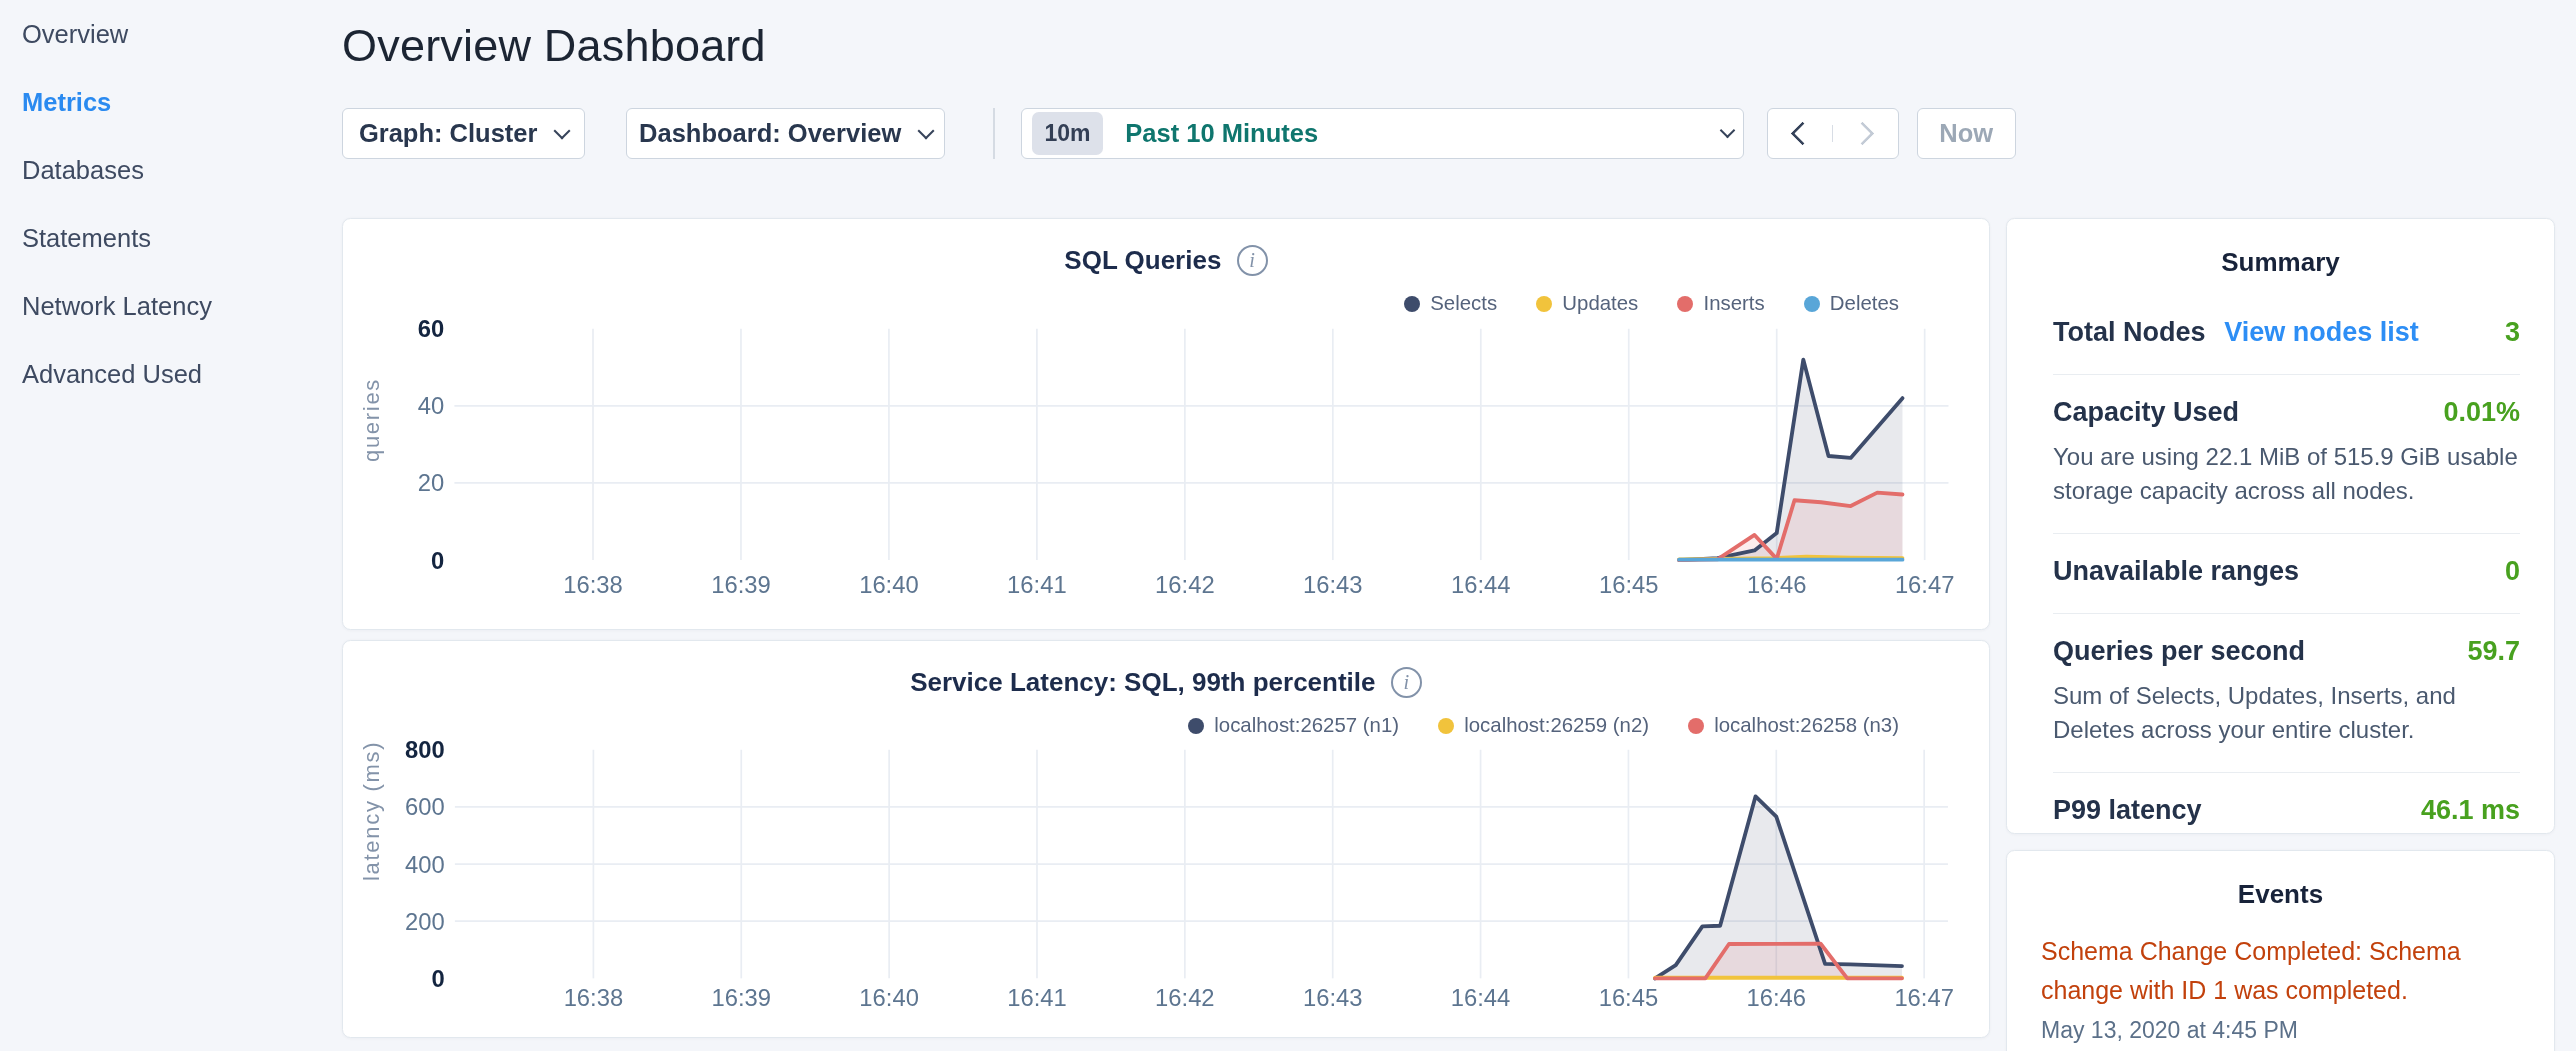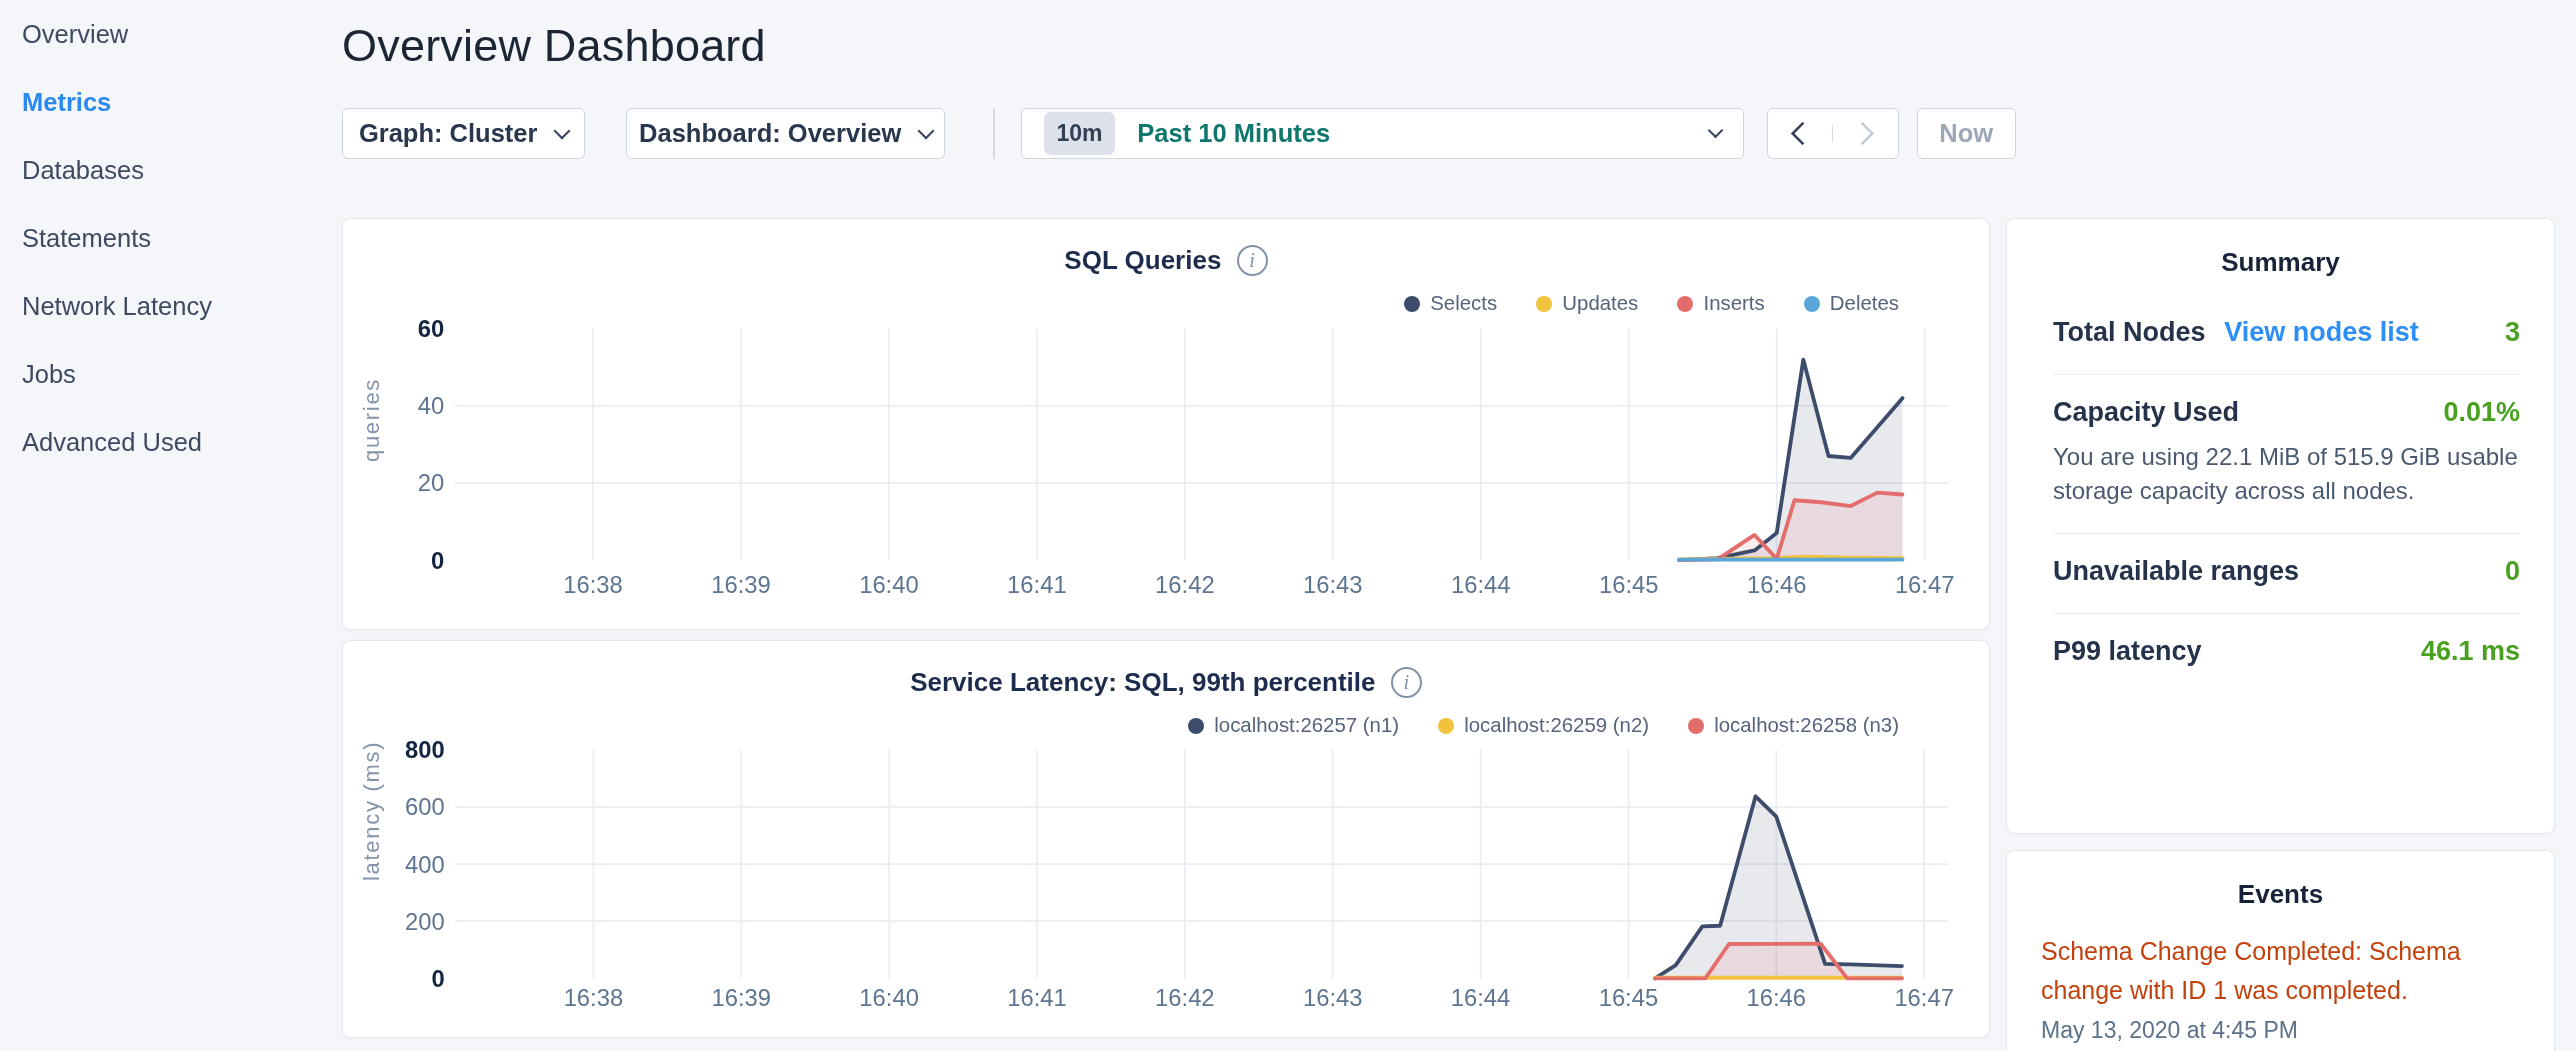--- a/index.html
+++ b/index.html
@@ -29,21 +29,21 @@
   .dd-graph { width:243px; }
   .dd-dash  { width:319px; margin-left:41px; }
   .dd-gap   { margin-left:18.7px; }
   .chev { display:inline-block; width:12px; height:12px;
           border-right:2.6px solid #36435a; border-bottom:2.6px solid #36435a; }
   .chev.down  { transform:rotate(45deg); margin-top:-5.1px; }
   .chev.big   { width:17px; height:17px; border-width:3.8px; border-radius:0.9px; }
   .chev.left  { transform:rotate(135deg); margin-left:5.1px; }
   .chev.right { transform:rotate(-45deg); margin-right:5.1px; border-color:#c3cbd6; }
   .vdivider { width:1.7px; background:#d5dbe3; margin-left:48px; }
-  .time-select { width:723px; margin-left:26px; justify-content:flex-start; padding:0 22px; }
+  .time-select { width:723px; margin-left:26px; justify-content:flex-start; padding:0 10px; }
   .time-badge {
     background:#dde1ea; color:#333f55; font-size:23px; font-weight:700;
     border-radius:6.8px; padding:7.7px 12.8px; margin-right:22px;
   }
   .time-label { font-size:25.5px; font-weight:700; color:#0f766e; }
   .time-select .chev.down { margin-left:auto; width:11px; height:11px; border-width:2.1px; }
   .arrow-group { width:132px; margin-left:23px; display:flex; padding:0; overflow:hidden; cursor:default; }
   .arrow-btn { flex:1; display:flex; align-items:center; justify-content:center; cursor:pointer; }
   .arrow-btn + .arrow-btn { border-left:1.7px solid #d8dde5; }
   .now-btn { width:99px; margin-left:18px; color:#9ca8b6; font-weight:600; }
@@ -100,21 +100,20 @@
 </style>
 </head>
 <body>
 
 <nav class="sidebar">
   <div class="side-item">Overview</div>
   <div class="side-item active">Metrics</div>
   <div class="side-item">Databases</div>
   <div class="side-item">Statements</div>
   <div class="side-item">Network Latency</div>
-  <div class="side-item">Jobs</div>
   <div class="side-item">Advanced Used</div>
 </nav>
 
 <h1 class="page-title">Overview Dashboard</h1>
 
 <div class="controls">
   <div class="ctl-box dd-graph">
     <span>Graph: Cluster</span>
     <span class="chev down dd-gap"></span>
   </div>
@@ -277,20 +276,27 @@
       <div class="sum-caption">You are using 22.1 MiB of 515.9 GiB usable storage capacity across all nodes.</div>
     </div>
     <div class="sum-row">
       <div class="sum-line">
         <span class="sum-label">Unavailable ranges</span>
         <span class="sum-value">0</span>
       </div>
     </div>
     <div class="sum-row">
       <div class="sum-line">
+        <span class="sum-label">Queries per second</span>
+        <span class="sum-value">59.7</span>
+      </div>
+      <div class="sum-caption">Sum of Selects, Updates, Inserts, and Deletes across your entire cluster.</div>
+    </div>
+    <div class="sum-row">
+      <div class="sum-line">
         <span class="sum-label">P99 latency</span>
         <span class="sum-value">46.1 ms</span>
       </div>
     </div>
   </div>
 </aside>
 
 <aside class="card" id="events-card">
   <div class="panel-title">Events</div>
   <div class="event-item">

